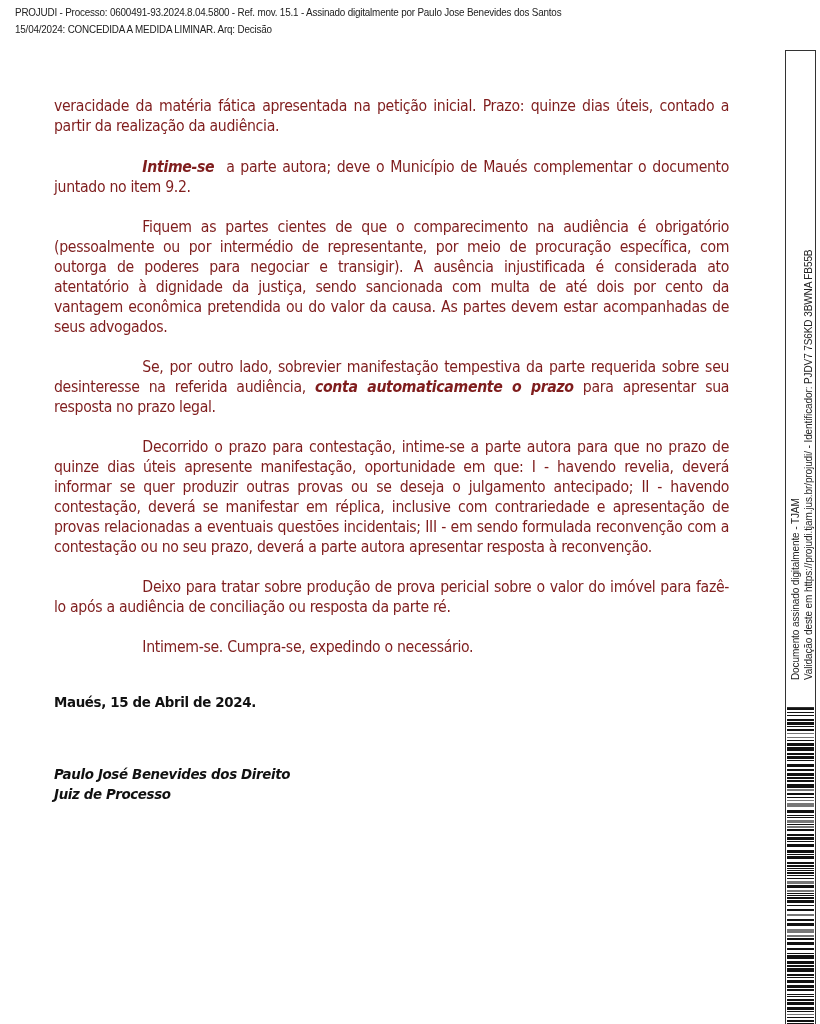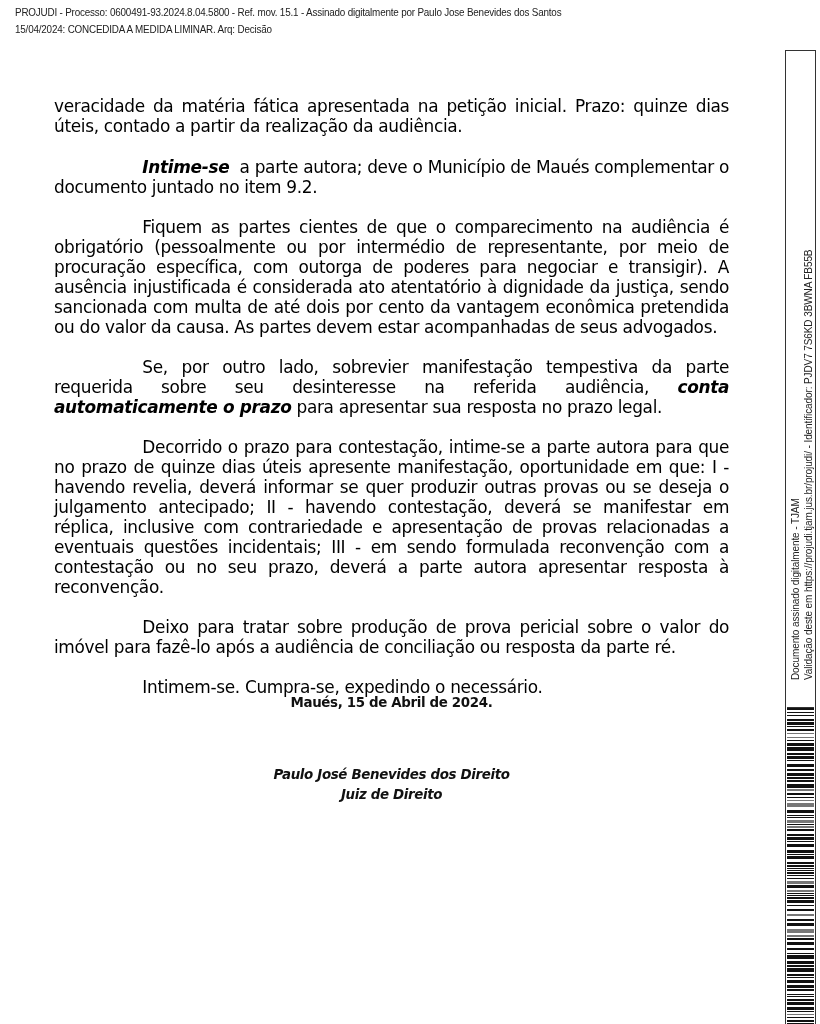--- a/index.html
+++ b/index.html
@@ -7,32 +7,32 @@
       width: 820px; height: 1024px; background: #ffffff; position: relative; overflow: hidden;
       font-family: "DejaVu Sans", sans-serif; color: #111;
     }
     .header {
       position: absolute; left: 15px; top: 4px; font-family: "Liberation Sans", sans-serif;
       font-size: 10.5px; line-height: 17px; color: #222; letter-spacing: -0.2px;
       transform: scaleX(0.94); transform-origin: left top; white-space: nowrap;
     }
     .content {
       position: absolute; left: 54px; top: 96px; width: 675px;
-      font-family: "DejaVu Sans", sans-serif; font-size: 18px; line-height: 20px;
-      color: #000000; letter-spacing: -0.35px;
+      font-family: "DejaVu Sans", sans-serif; font-size: 15px; line-height: 20px;
+      color: #7f1d1d; letter-spacing: -0.35px;
     }
     .content p {
       margin: 0 0 20px 0; text-align: justify; transform: scaleX(0.94); transform-origin: left top;
       width: 106.4%;
     }
     .content p.indent { text-indent: 94px; }
     .content p em.bold-italic { font-weight: bold; font-style: italic; }
     .content p.first { margin-bottom: 21px; }
     .signoff {
-      position: absolute; left: 54px; width: 675px; text-align: center;
+      position: absolute; left: 54px; width: 675px; 
       font-family: "DejaVu Sans", sans-serif; font-size: 13.4px; font-weight: bold; color: #111;
       letter-spacing: -0.35px;
     }
     .date { top: 695px; }
     .sig-name { top: 767px; font-style: italic; }
     .sig-title { top: 787px; font-style: italic; }
     .sidebar {
       position: absolute; left: 785px; top: 50px; width: 31px; height: 974px;
       border: 1.5px solid #333; border-bottom: none; box-sizing: border-box; background: #fff;
     }
@@ -64,21 +64,21 @@
   <p class="indent"><em class="bold-italic">Intime-se</em><span style="white-space: pre-wrap;">  a parte autora; deve o Município de Maués complementar o documento juntado no item 9.2.</span></p>
   <p class="indent">Fiquem as partes cientes de que o comparecimento na audiência é obrigatório (pessoalmente ou por intermédio de representante, por meio de procuração específica, com outorga de poderes para negociar e transigir). A ausência injustificada é considerada ato atentatório à dignidade da justiça, sendo sancionada com multa de até dois por cento da vantagem econômica pretendida ou do valor da causa. As partes devem estar acompanhadas de seus advogados.</p>
   <p class="indent"><span>Se, por outro lado, sobrevier manifestação tempestiva da parte requerida sobre seu desinteresse na referida audiência, </span><em class="bold-italic">conta automaticamente o prazo</em><span> para apresentar sua resposta no prazo legal.</span></p>
   <p class="indent">Decorrido o prazo para contestação, intime-se a parte autora para que no prazo de quinze dias úteis apresente manifestação, oportunidade em que: I - havendo revelia, deverá informar se quer produzir outras provas ou se deseja o julgamento antecipado; II - havendo contestação, deverá se manifestar em réplica, inclusive com contrariedade e apresentação de provas relacionadas a eventuais questões incidentais; III - em sendo formulada reconvenção com a contestação ou no seu prazo, deverá a parte autora apresentar resposta à reconvenção.</p>
   <p class="indent">Deixo para tratar sobre produção de prova pericial sobre o valor do imóvel para fazê-lo após a audiência de conciliação ou resposta da parte ré.</p>
   <p class="indent">Intimem-se. Cumpra-se, expedindo o necessário.</p>
 </div>
 
 <div class="signoff date">Maués, 15 de Abril de 2024.</div>
 <div class="signoff sig-name">Paulo José Benevides dos Direito</div>
-<div class="signoff sig-title">Juiz de Direito</div>
+<div class="signoff sig-title">Juiz de Processo</div>
 
 <div class="sidebar">
   <div class="vertical-text">
     <div class="vt-inner">
       <div>Documento assinado digitalmente - TJAM</div>
       <div>Validação deste em https://projudi.tjam.jus.br/projudi/ - Identificador: PJDV7 7S6KD 3BWNA FB55B</div>
     </div>
   </div>
   <div class="barcode">
     <svg id="barcode-svg" preserveAspectRatio="none">

